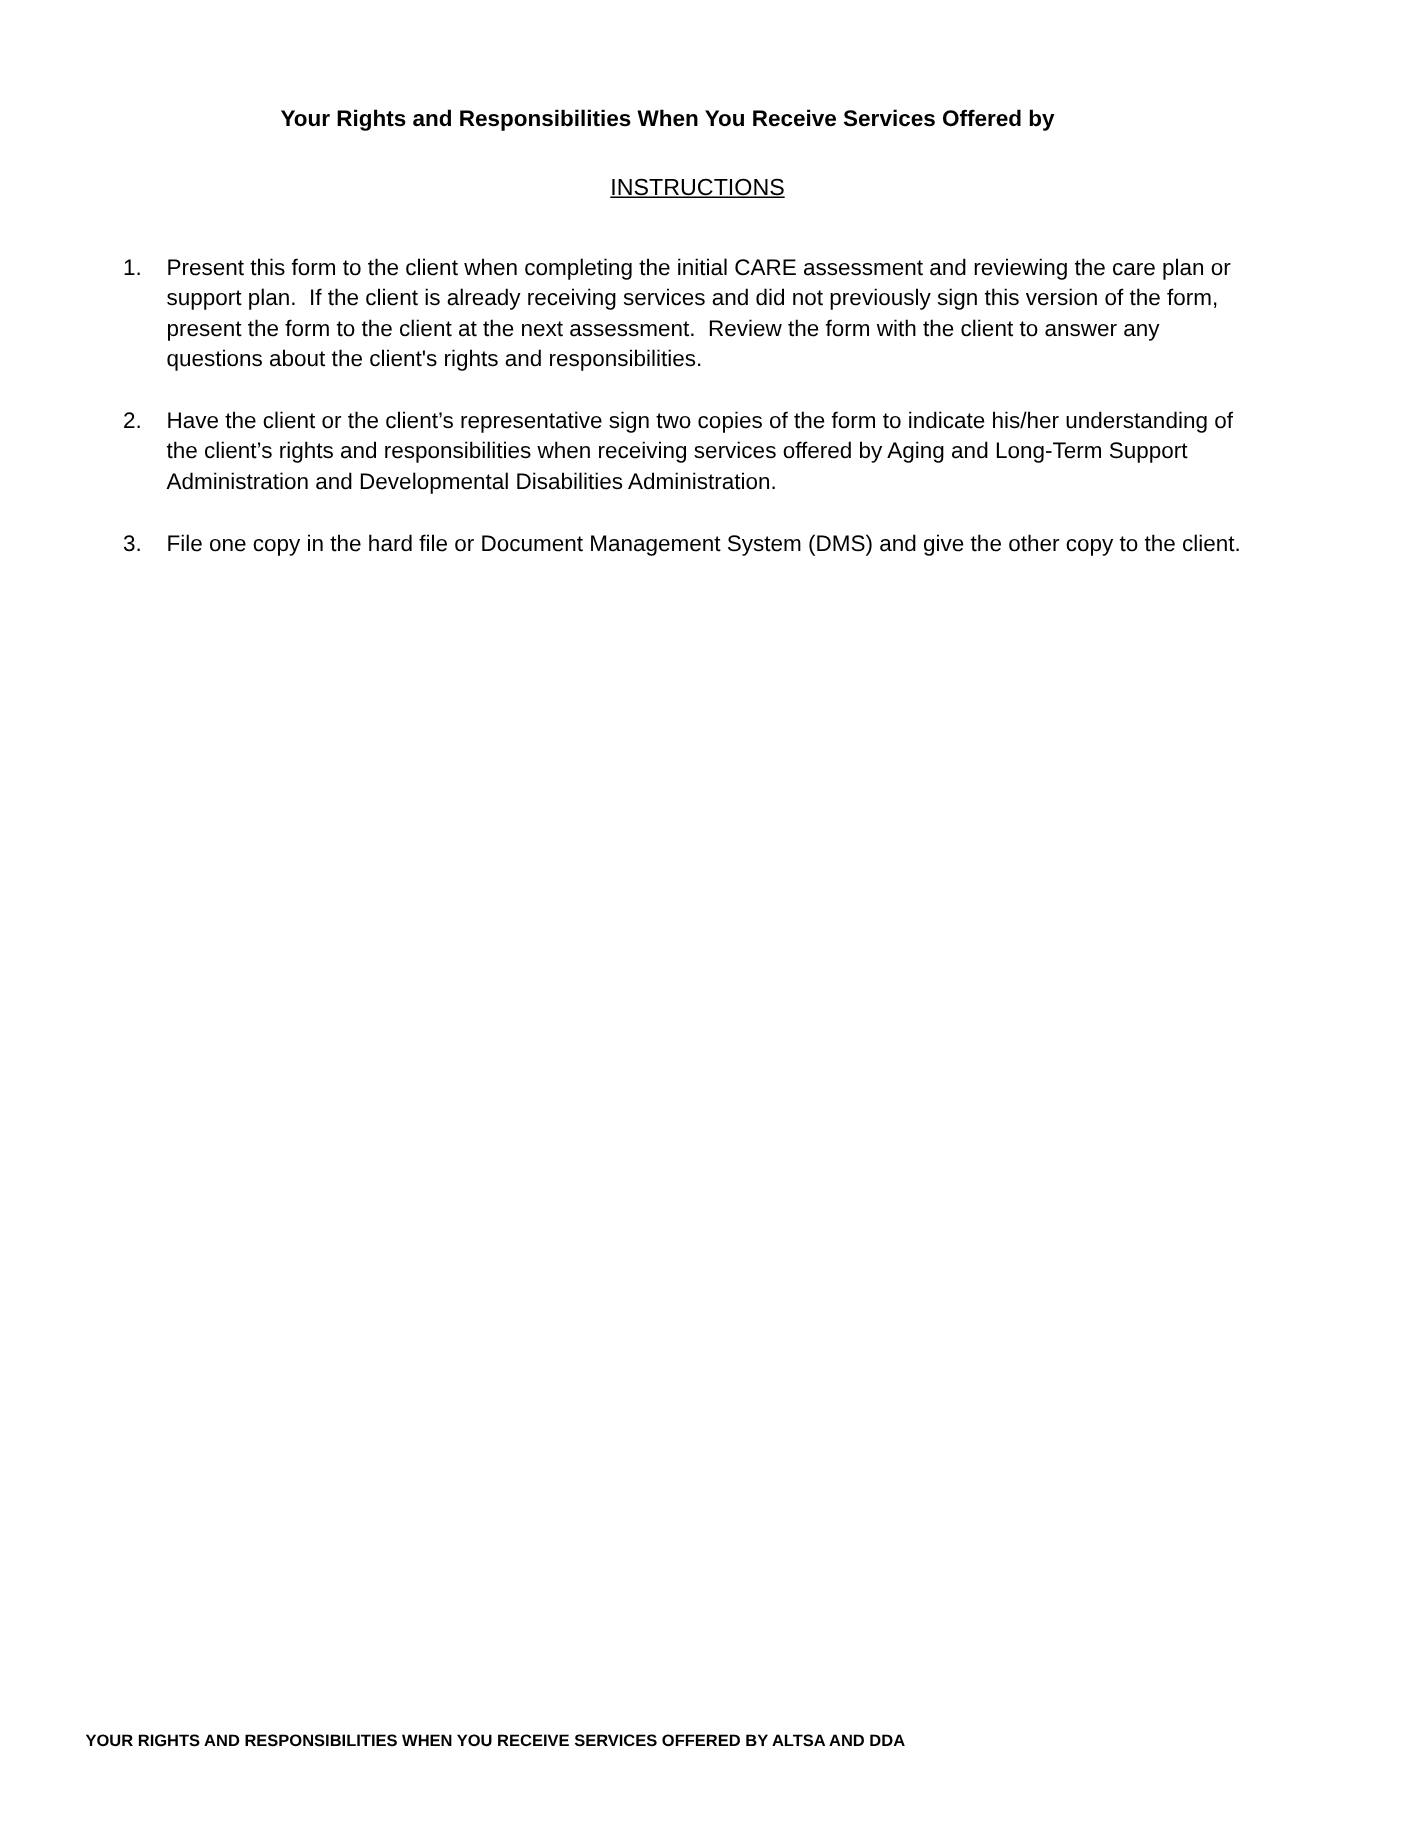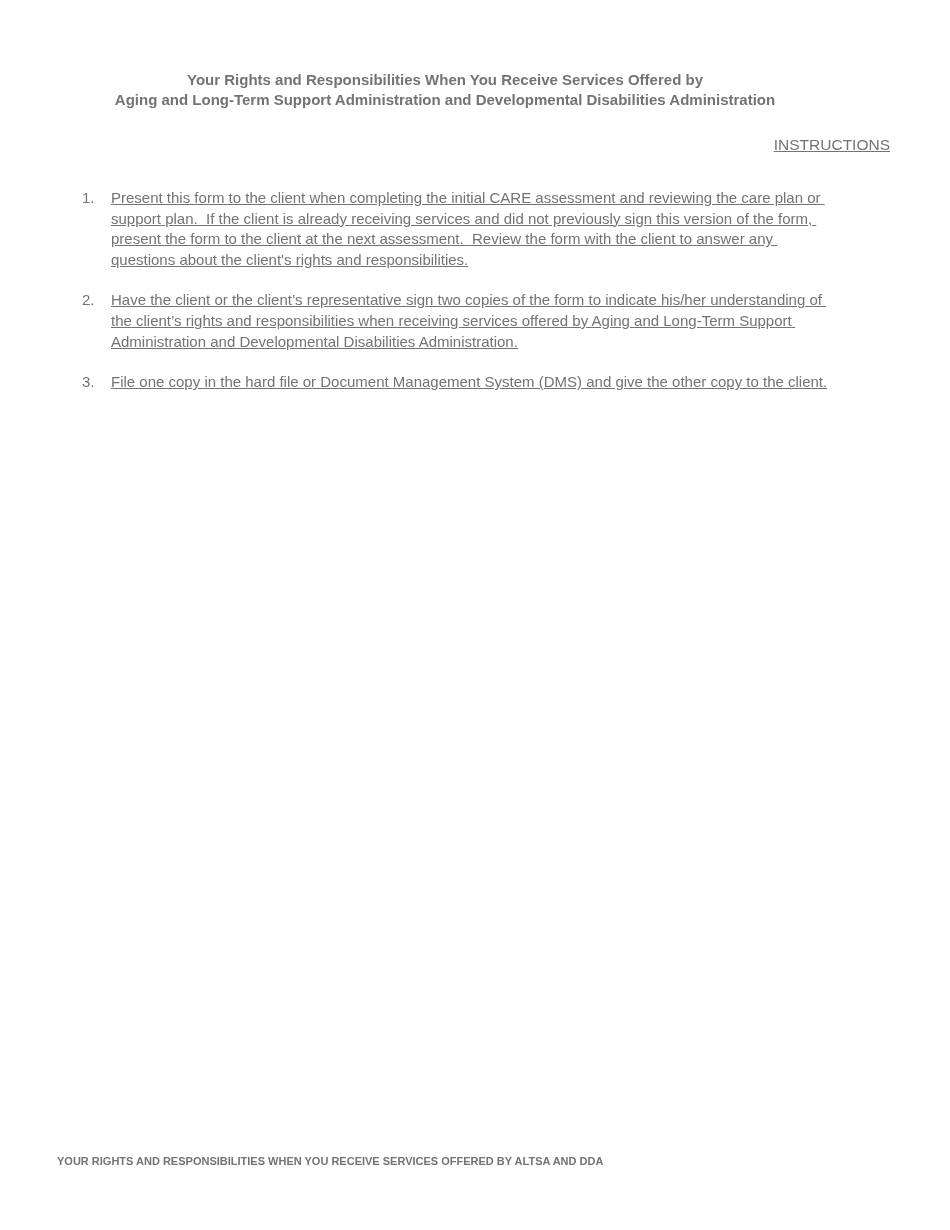--- a/index.html
+++ b/index.html
@@ -6,35 +6,35 @@
     margin: 0;
     padding: 0;
     background: #ffffff;
   }
   .page {
     position: relative;
     width: 890px;
     height: 1230px;
     background: #ffffff;
     font-family: "Liberation Sans", sans-serif;
-    color: #737373;
+    color: #000000;
     overflow: hidden;
   }
   .doc-header {
     margin-top: 70px;
     text-align: center;
   }
   .doc-title {
     font-size: 15px;
     line-height: 19.5px;
     font-weight: bold;
     margin: 0;
   }
   .section-heading-wrap {
-    text-align: right;
+    text-align: center;
     margin-top: 27px;
     margin-left: 40px;
   }
   .section-heading {
     font-size: 15.5px;
     font-weight: normal;
     text-decoration: underline;
     display: inline-block;
     margin: 0;
   }
@@ -48,42 +48,40 @@
     font-size: 15px;
     line-height: 20.6px;
   }
   .instruction-number {
     flex: 0 0 29px;
     white-space: nowrap;
   }
   .instruction-text {
     flex: 1 1 auto;
     white-space: pre-wrap;
-    text-decoration: underline;
   }
   .doc-footer {
     position: absolute;
     left: 57px;
     top: 1155px;
     font-size: 11px;
     line-height: 13.5px;
     font-weight: bold;
   }
   .doc-footer div {
     margin: 0;
   }
 </style>
 </head>
 <body>
 
 <div class="page">
 
   <div class="doc-header">
     <div class="doc-title">Your Rights and Responsibilities When You Receive Services Offered by</div>
-    <div class="doc-title">Aging and Long-Term Support Administration and Developmental Disabilities Administration</div>
   </div>
 
   <div class="section-heading-wrap">
     <div class="section-heading">INSTRUCTIONS</div>
   </div>
 
   <div class="instructions-list">
 
     <div class="instruction-item">
       <span class="instruction-number">1.</span>

